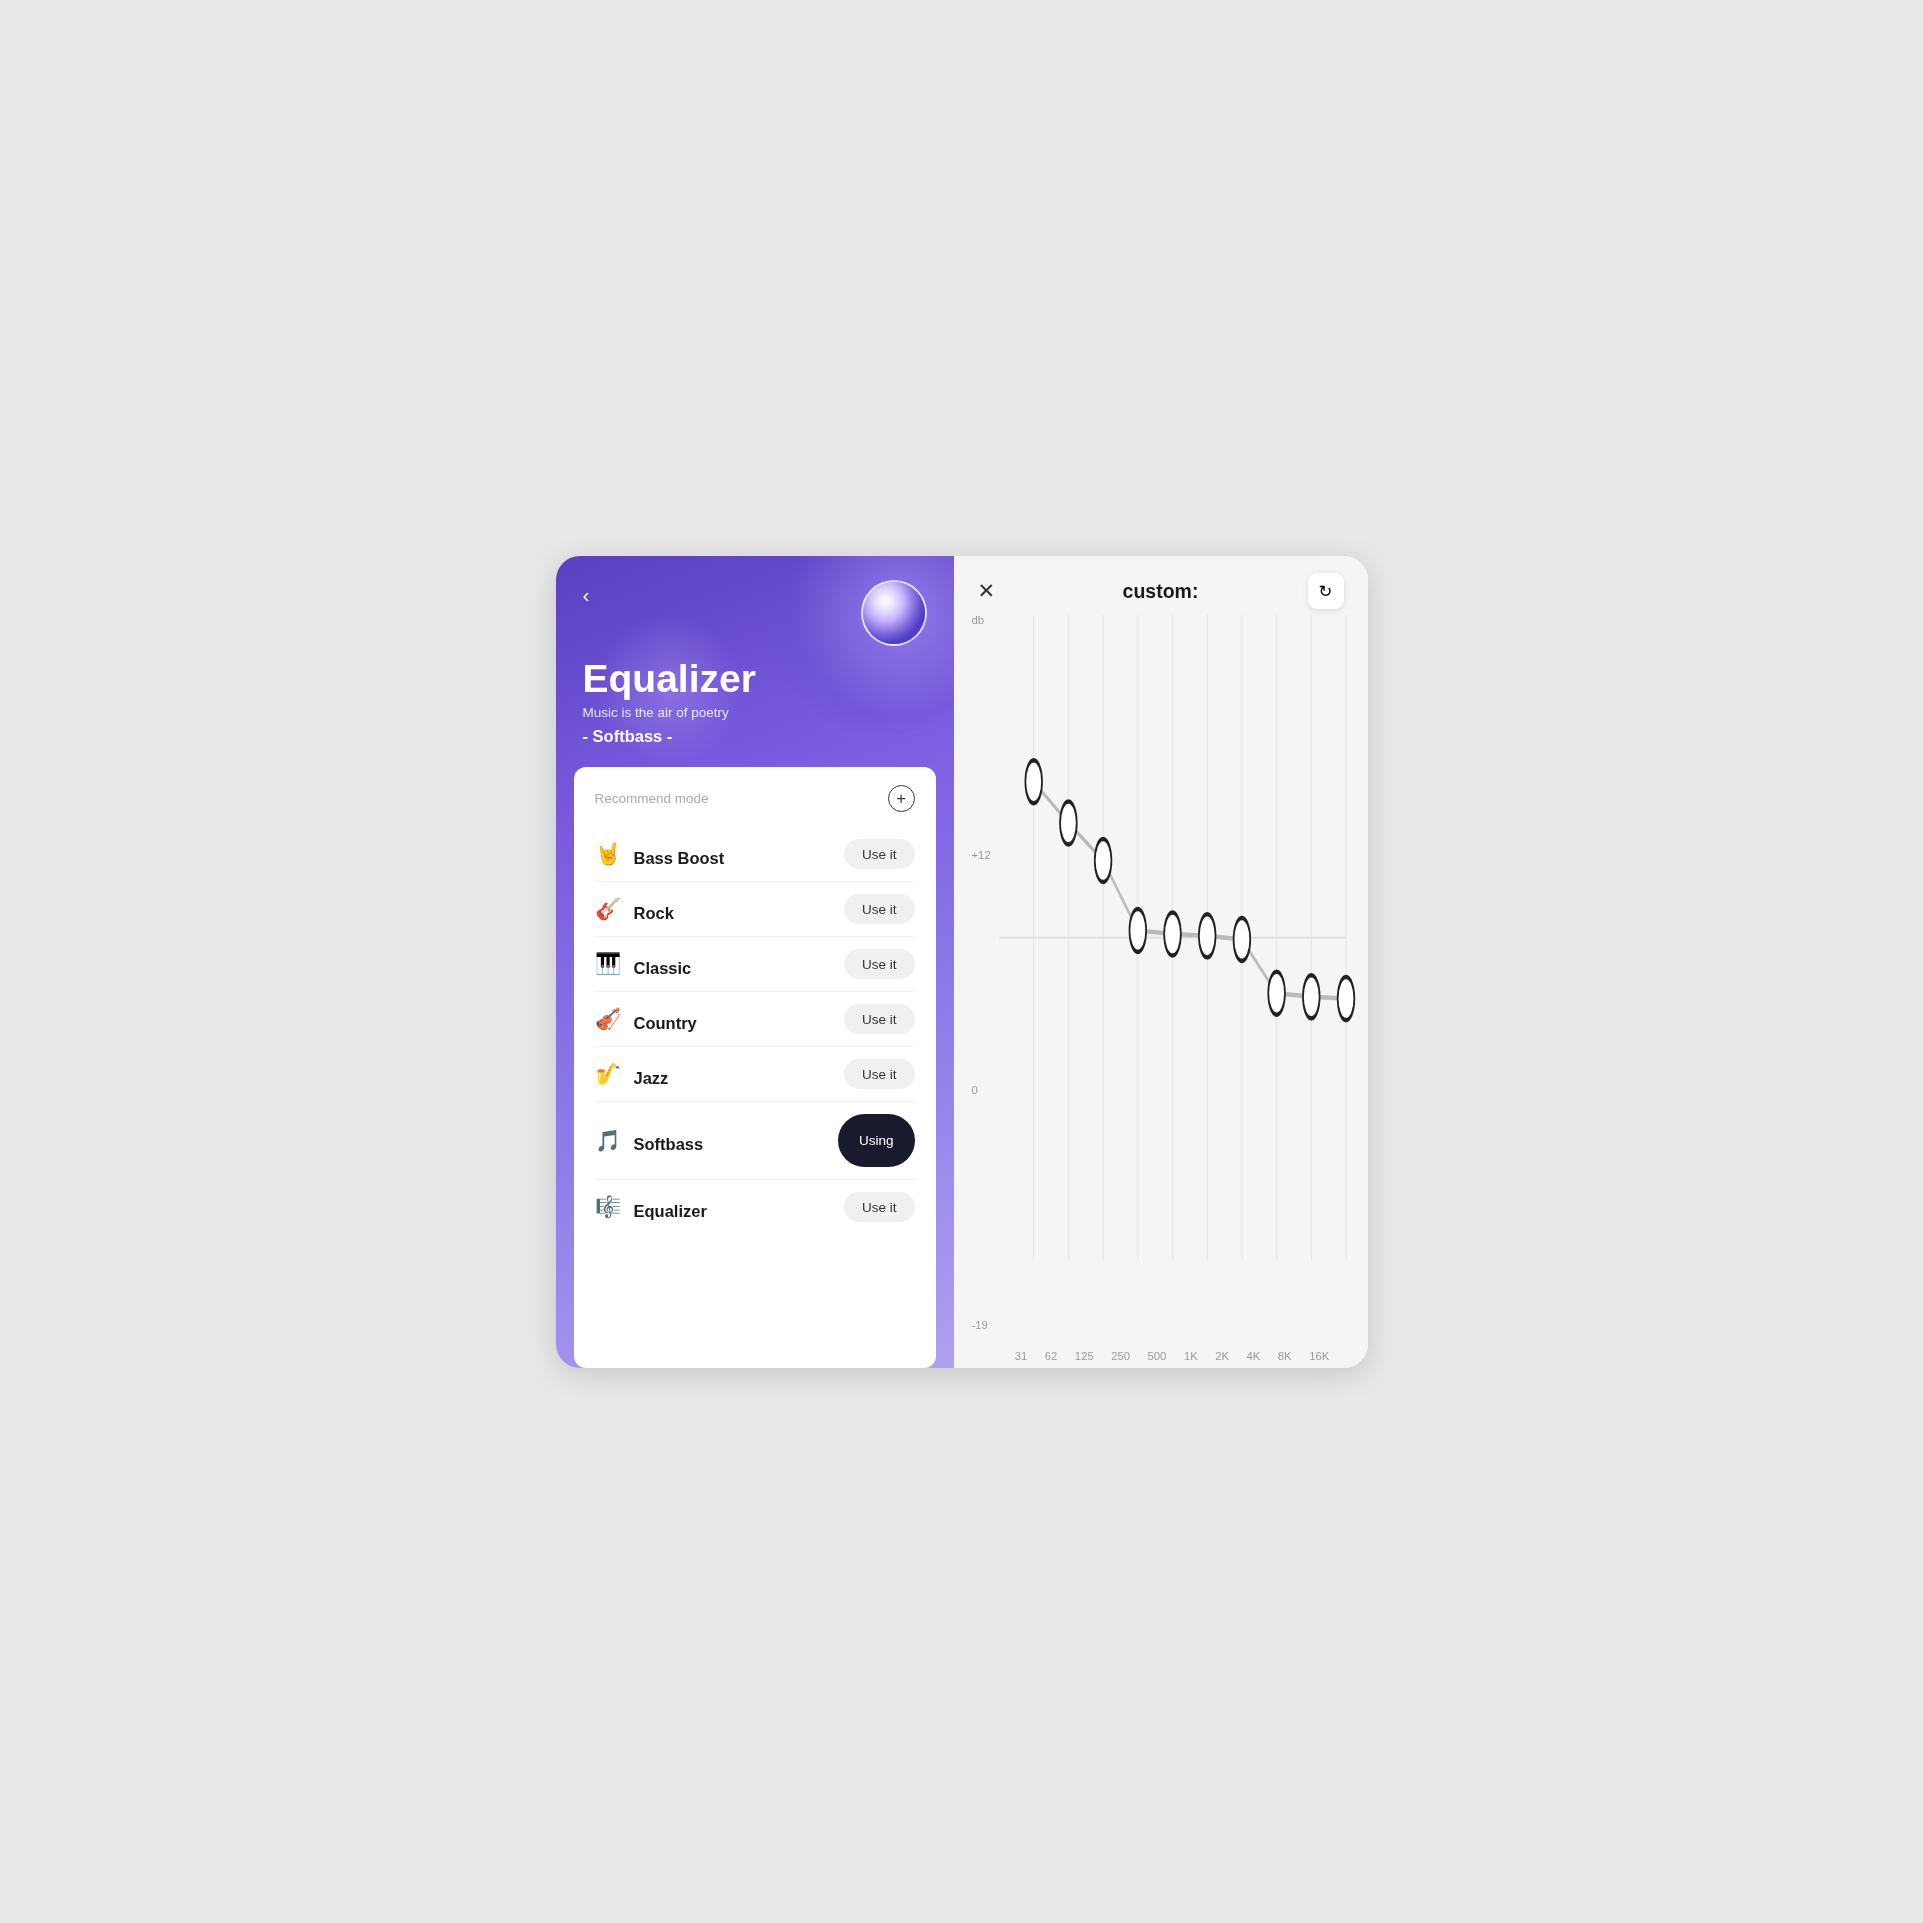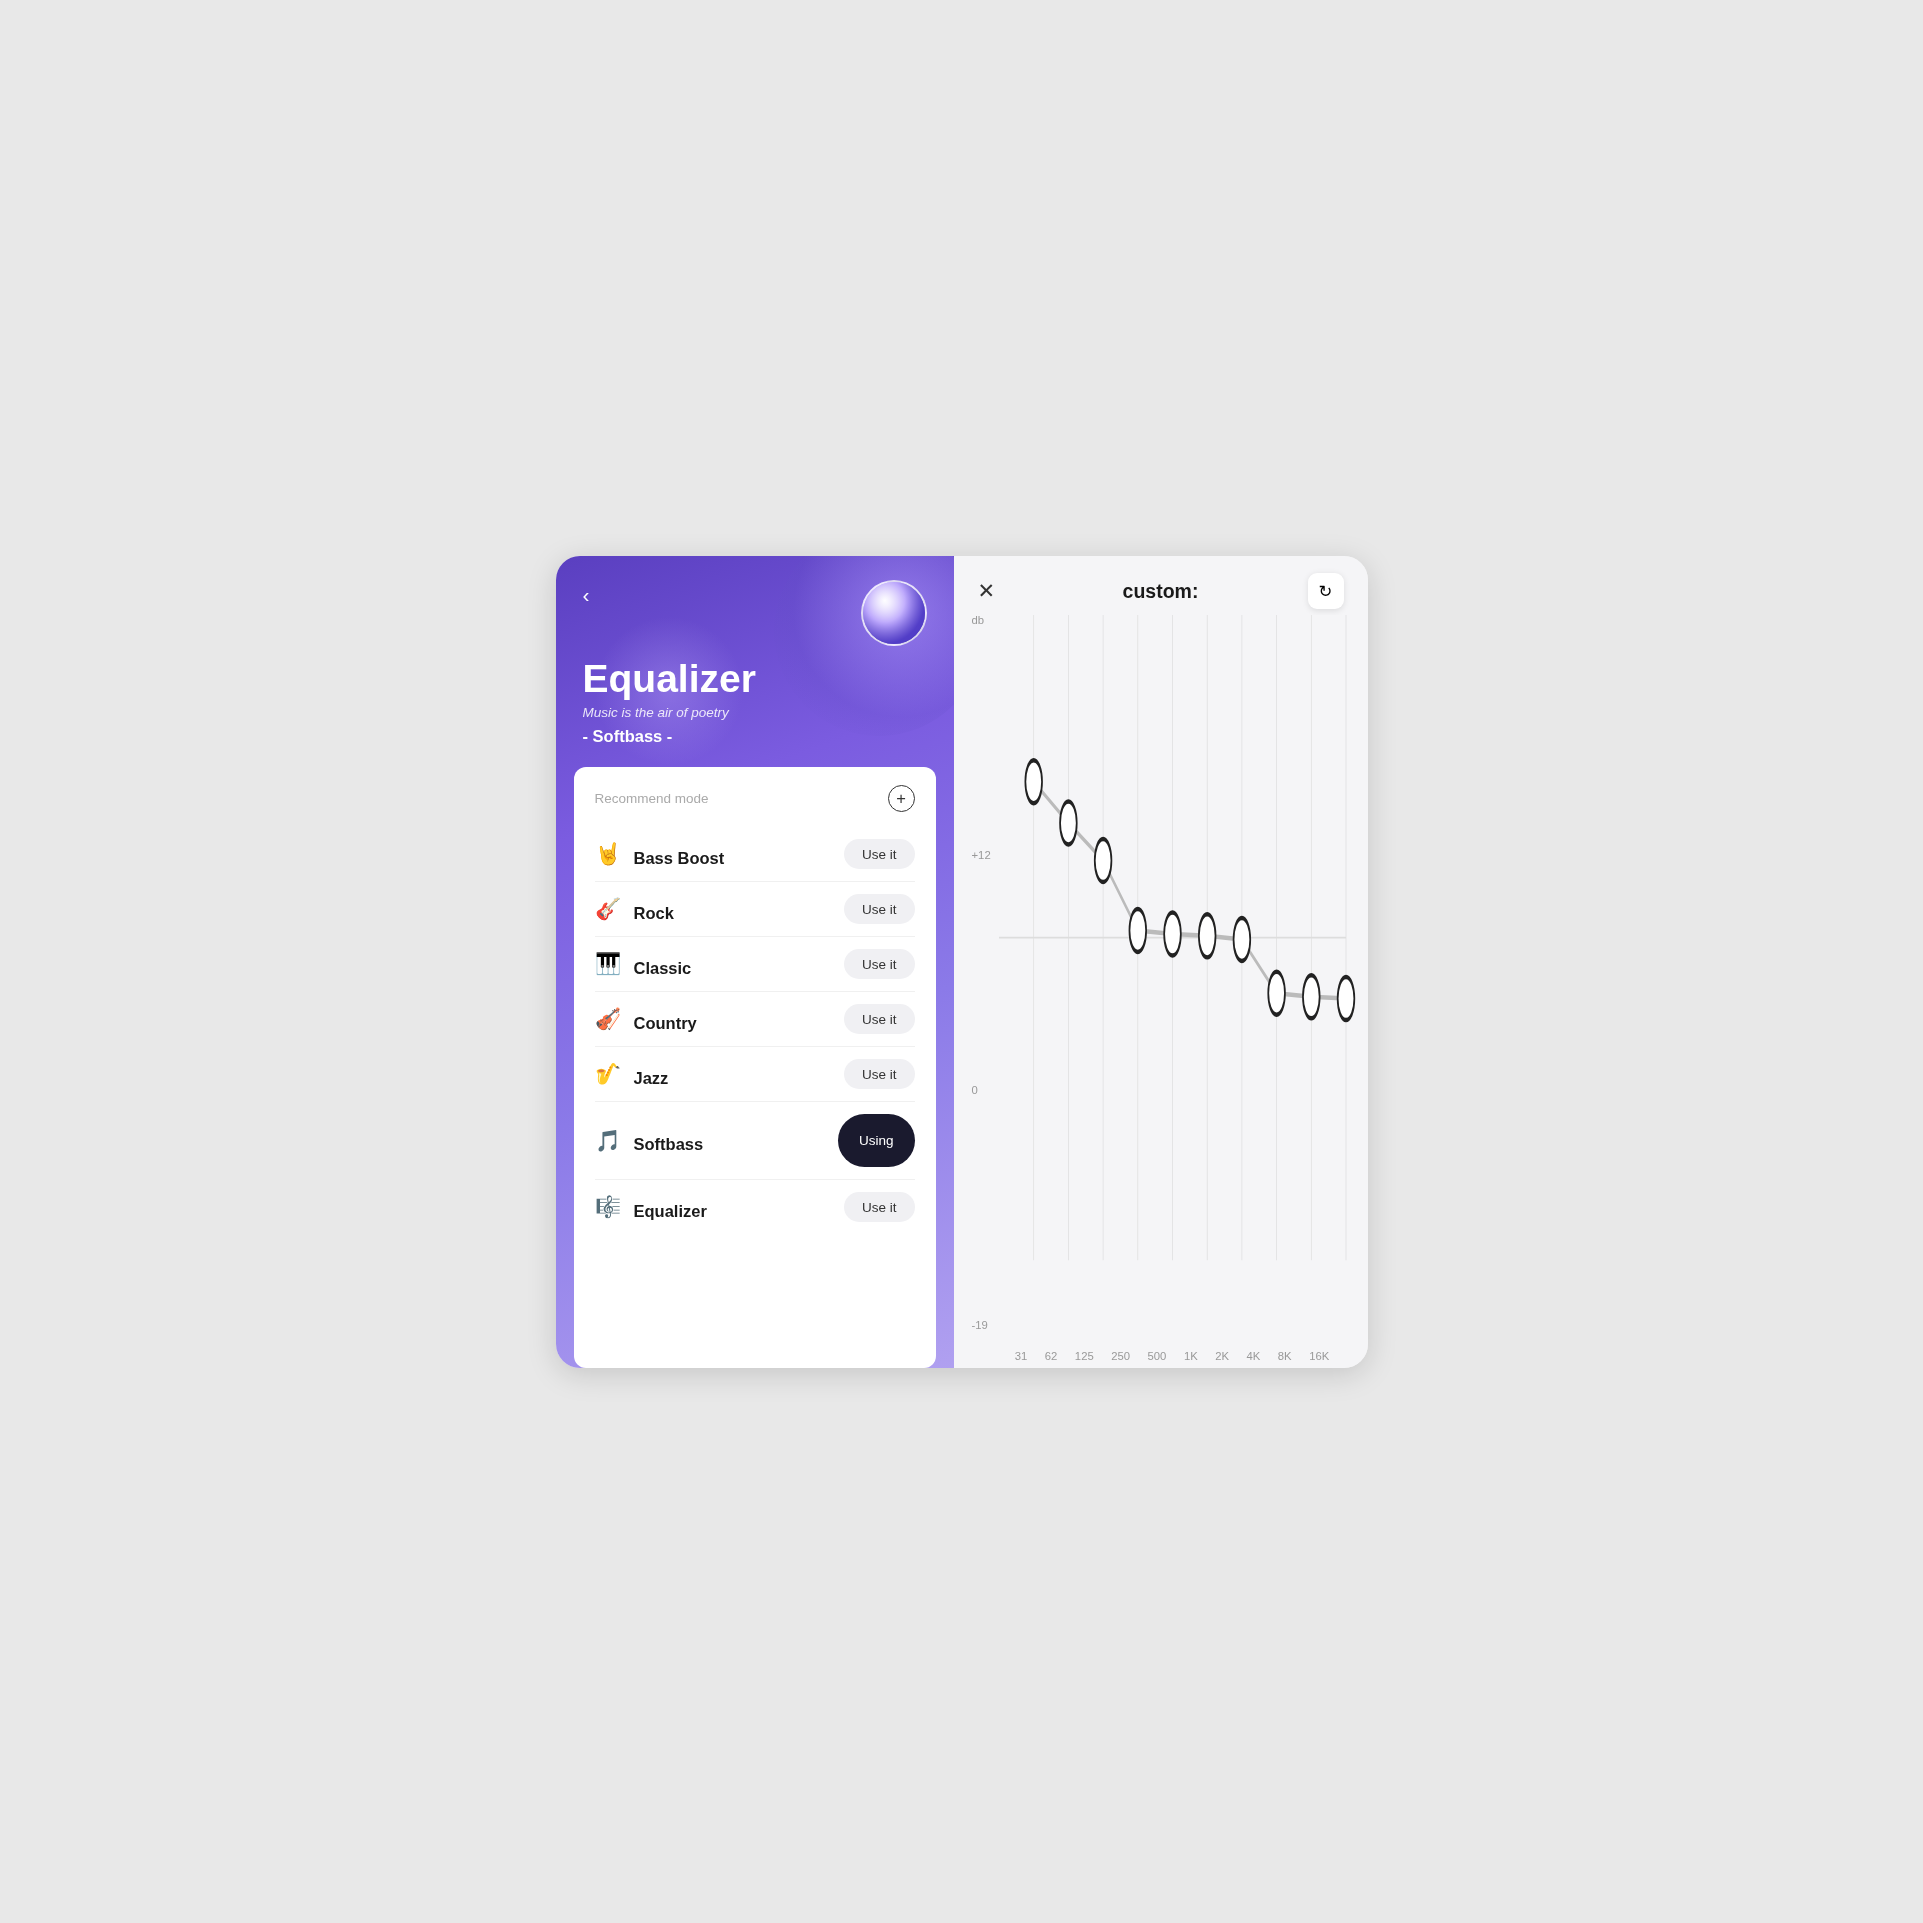--- a/index.html
+++ b/index.html
@@ -87,21 +87,20 @@
     .eq-title {
       font-size: 39px;
       font-weight: 800;
       color: white;
       line-height: 1.1;
     }
     .eq-subtitle {
       font-size: 13.5px;
       color: rgba(255,255,255,0.85);
       margin-top: 4.5px;
-      font-style: italic;
     }
     .eq-mode {
       font-size: 16.5px;
       font-weight: 700;
       color: white;
       margin-top: 7.5px;
     }
 
     
     .preset-card {

